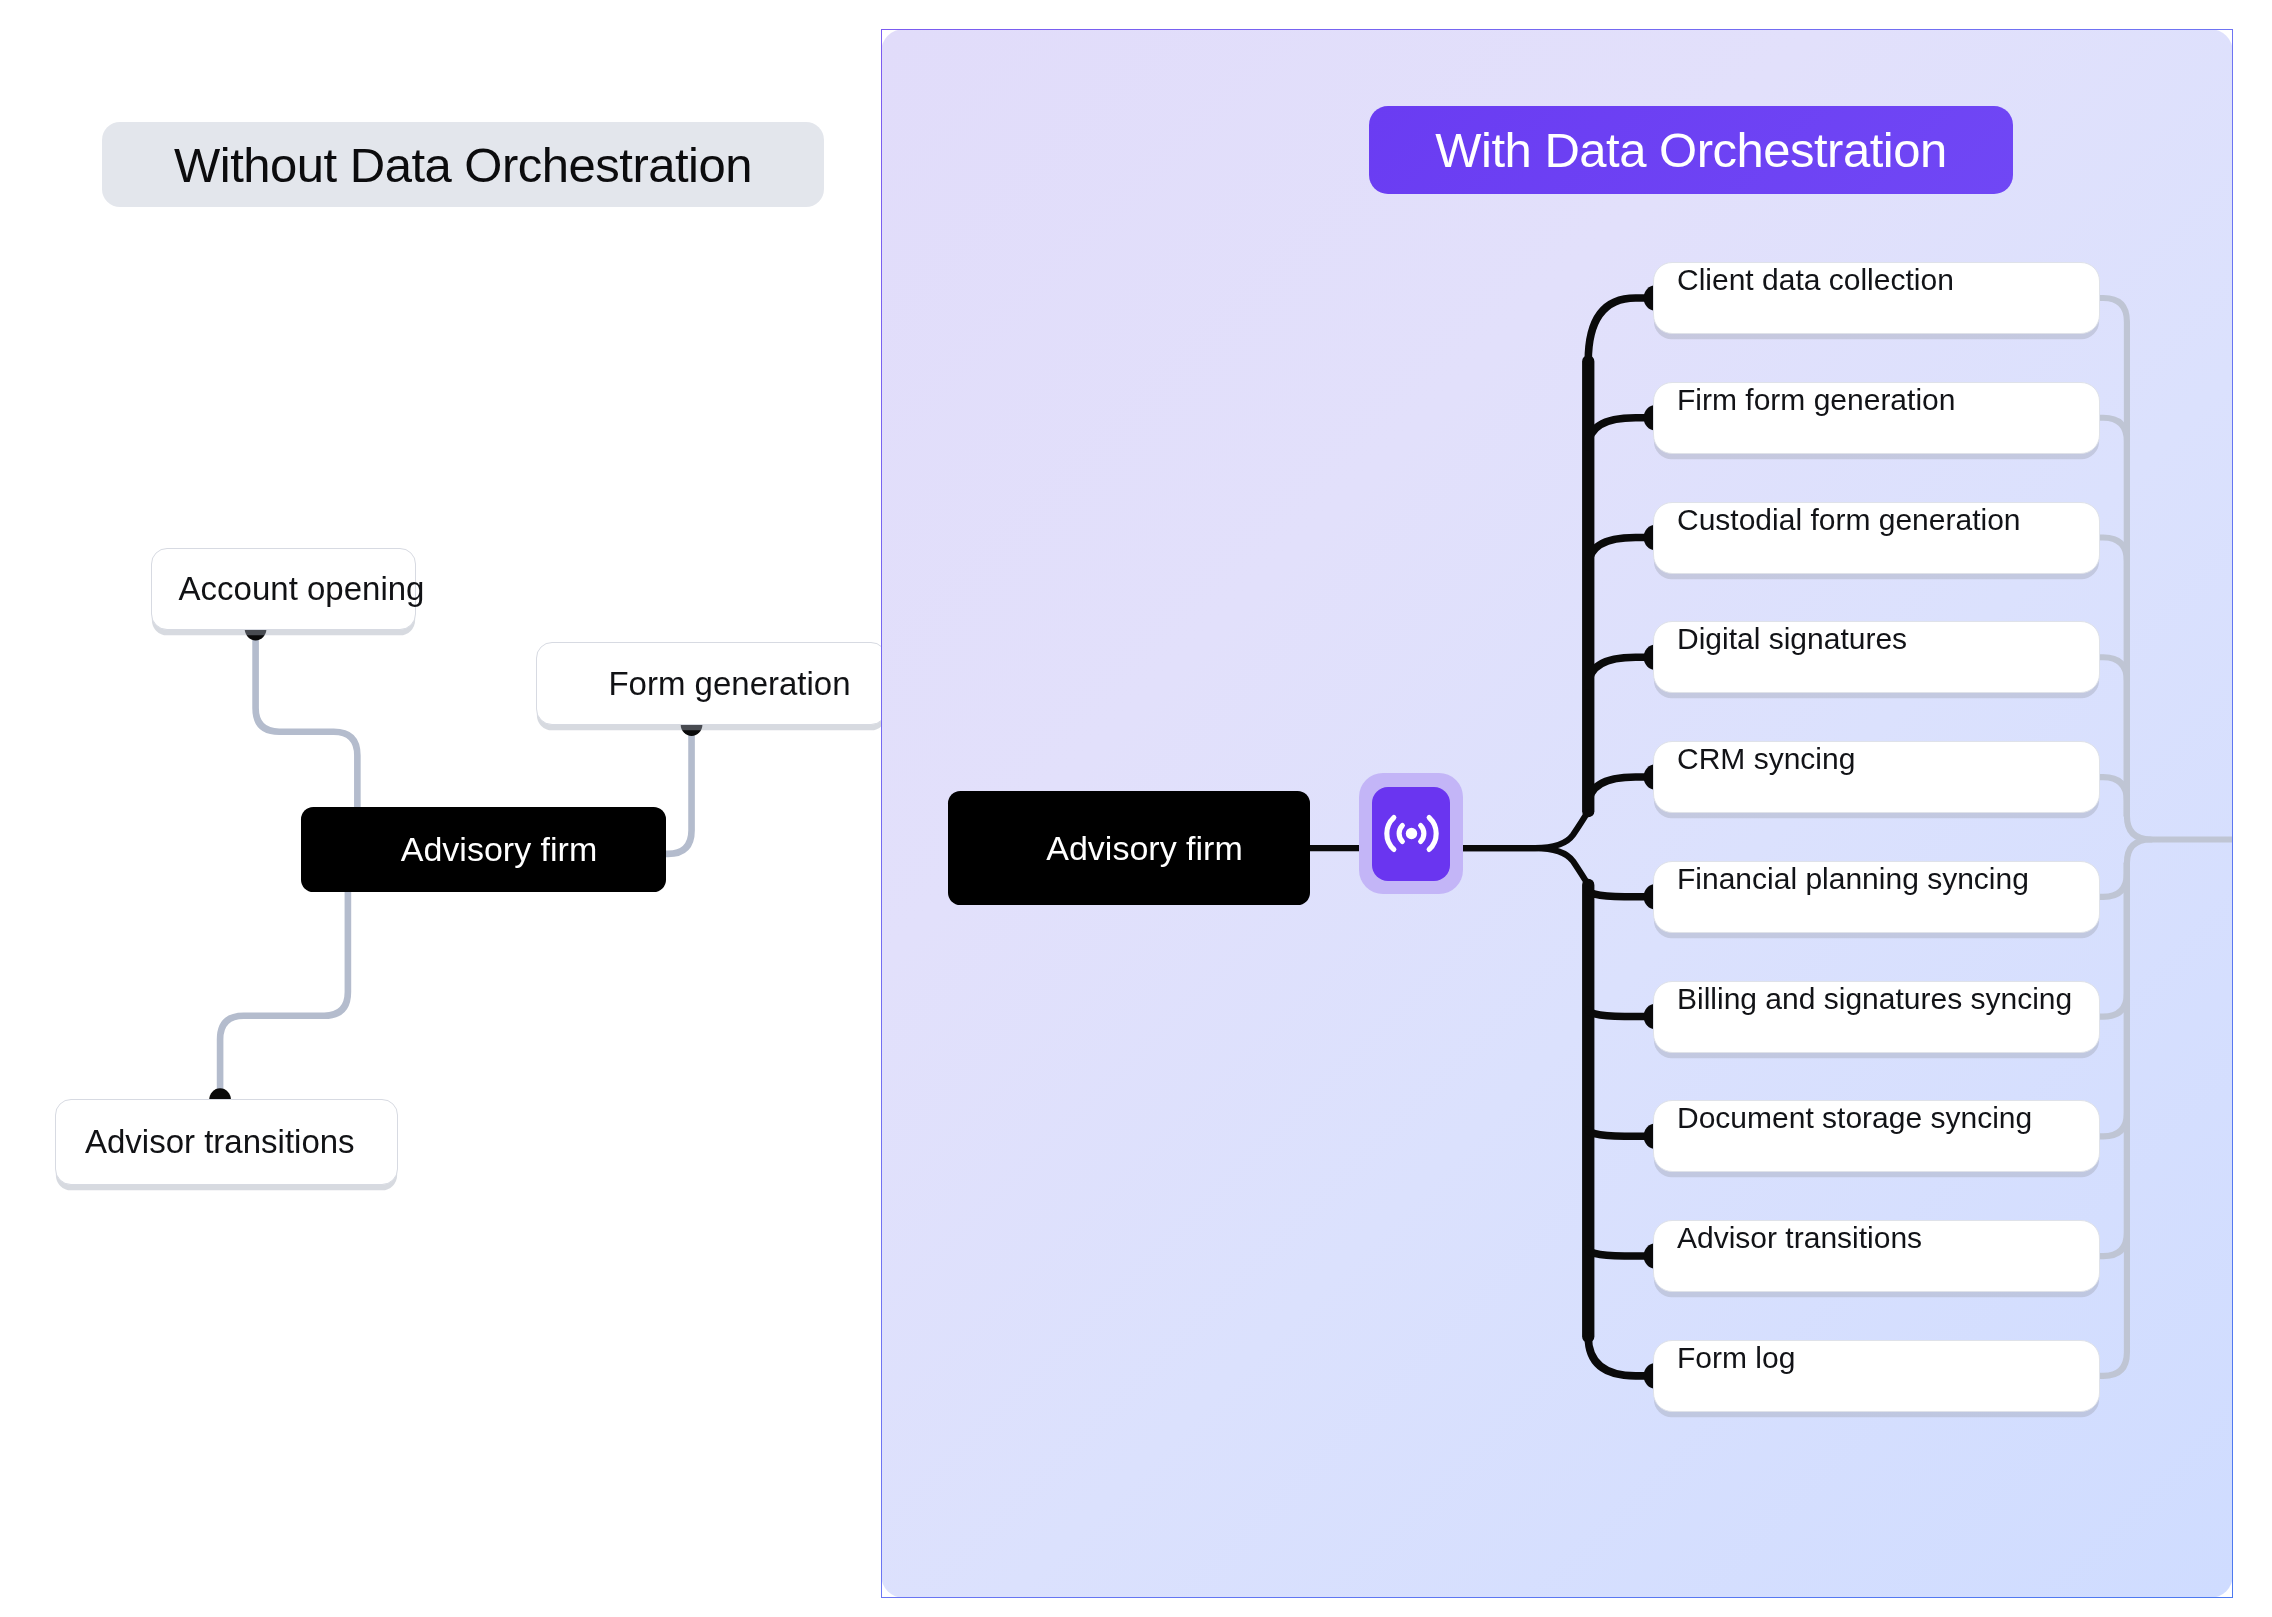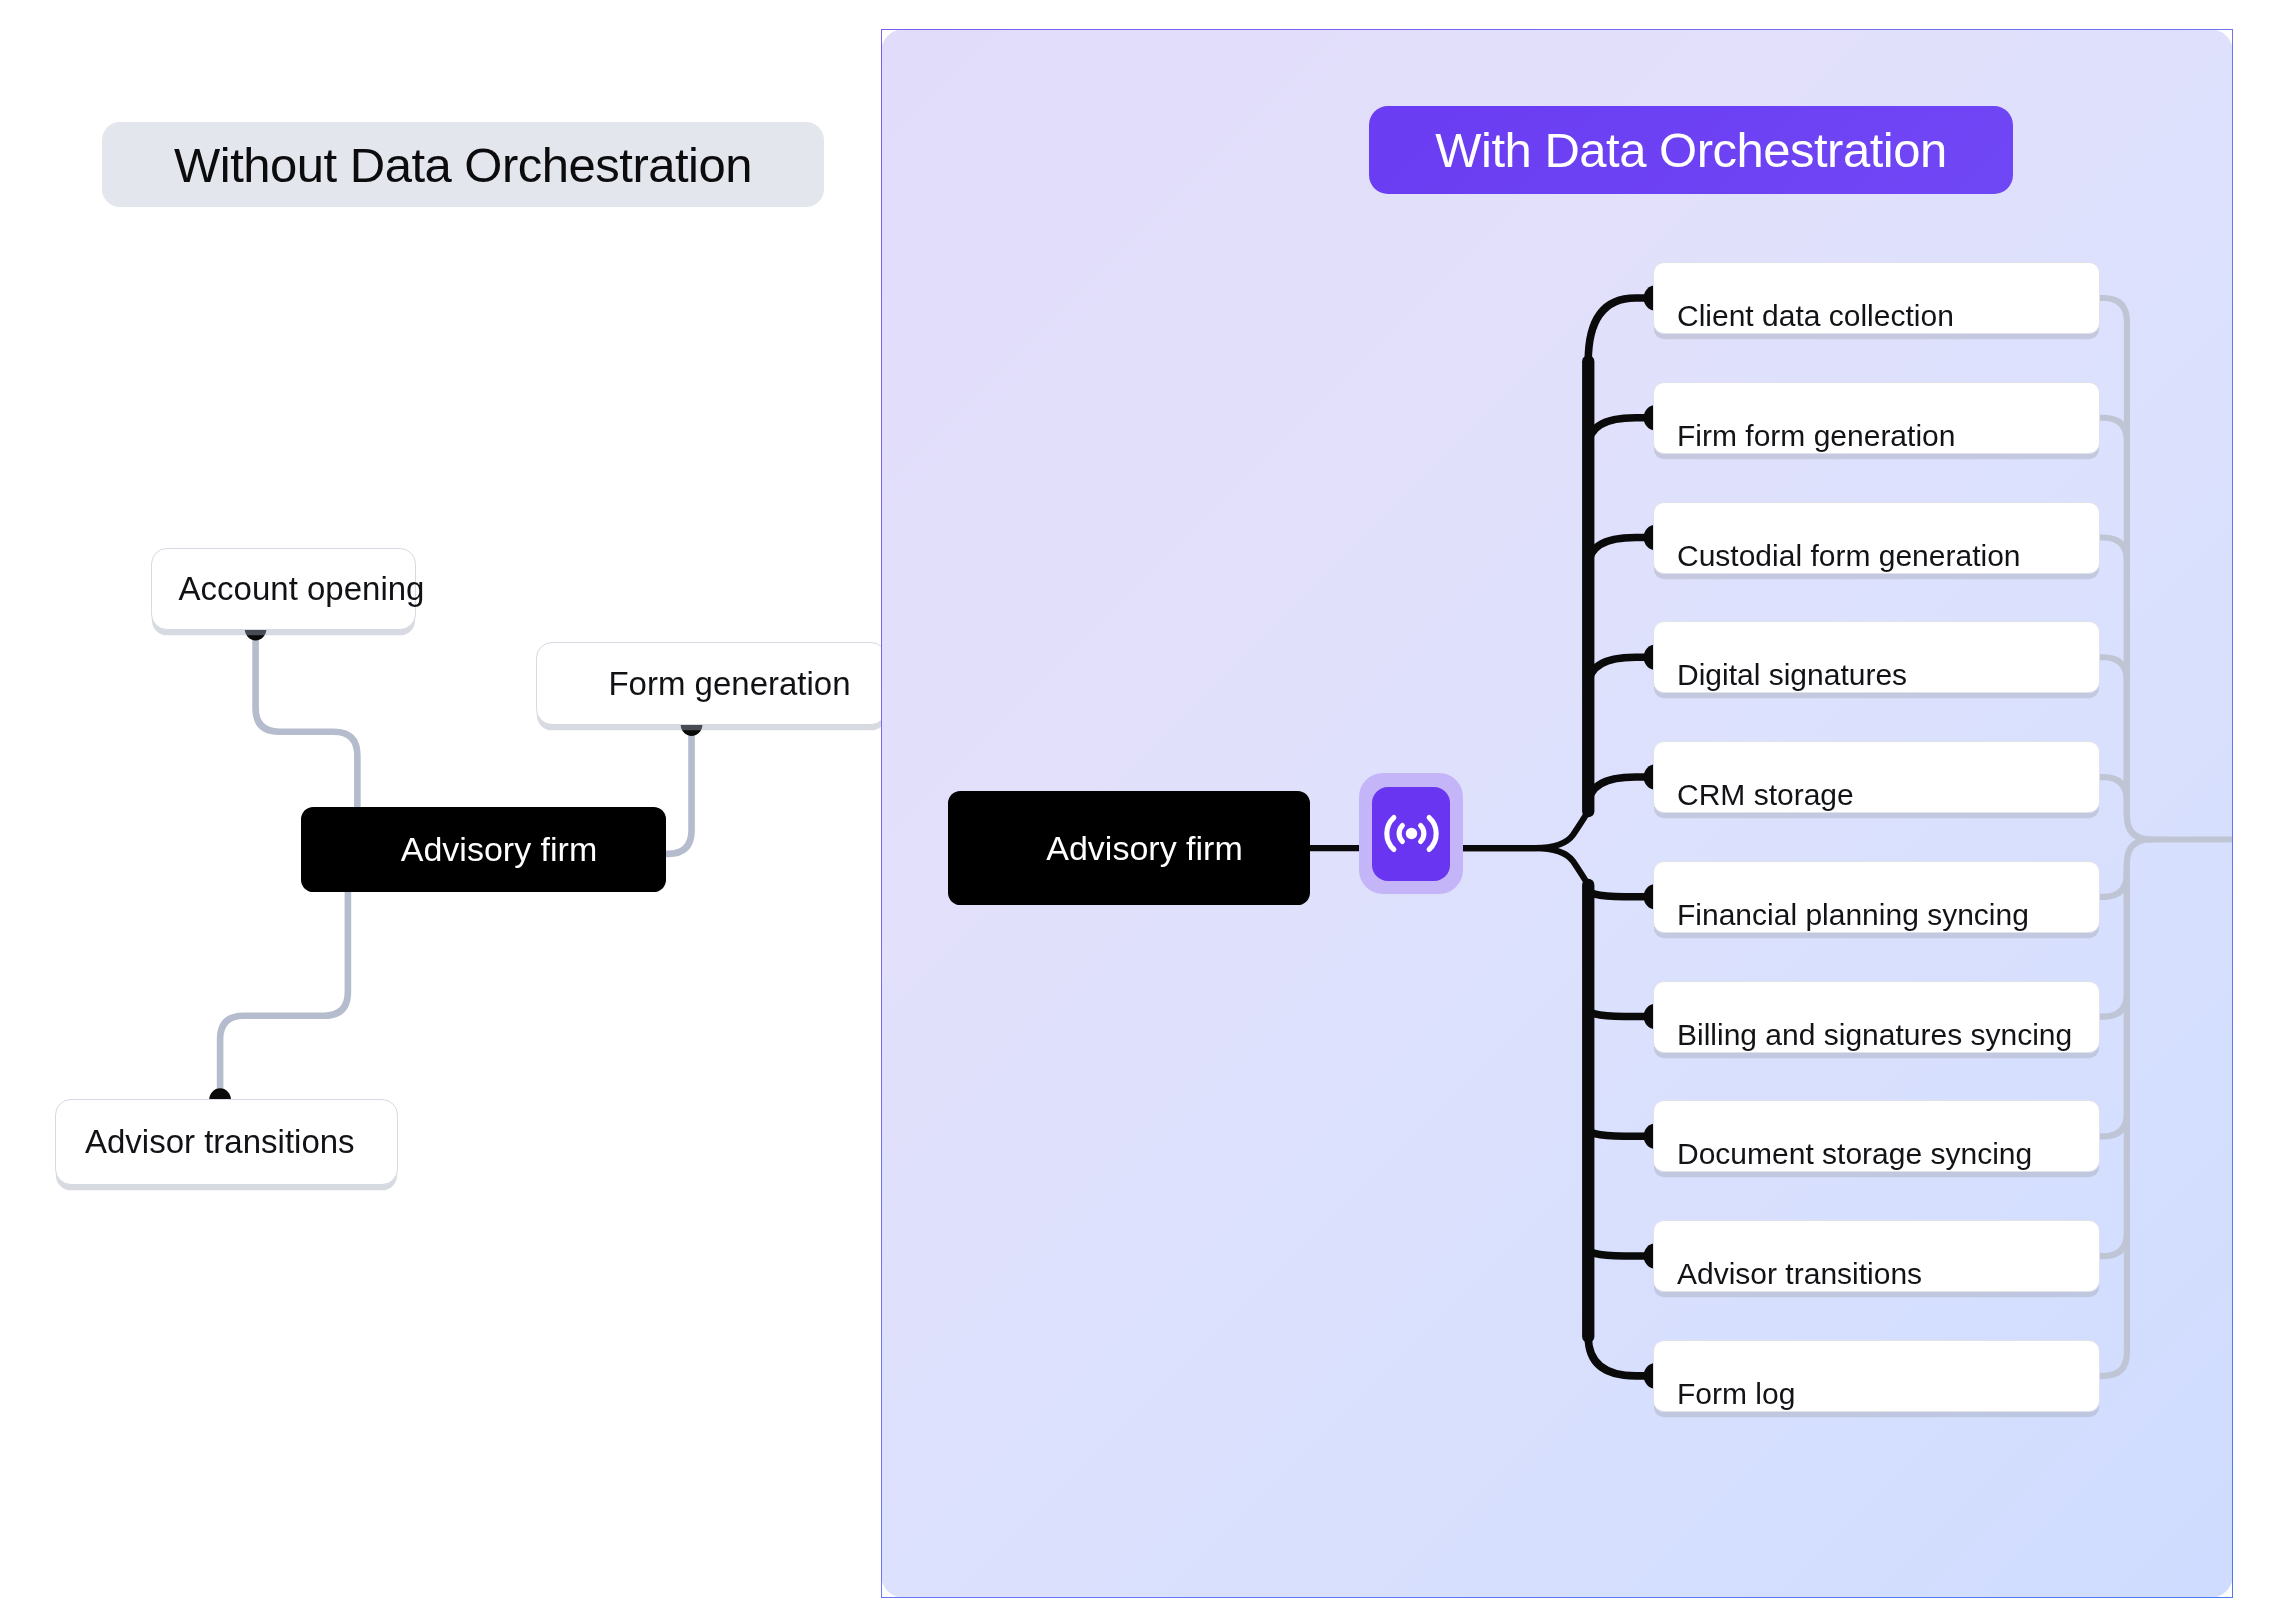--- a/index.html
+++ b/index.html
@@ -58,23 +58,23 @@
     display:flex;align-items:center;justify-content:center;
   }
   .hub-inner{
     width:78px;height:94px;background:#6a35f0;border-radius:16px;
     display:flex;align-items:center;justify-content:center;
   }
   .hub-inner svg{width:57px;height:57px;display:block;}
 
   .rcard{
     position:absolute;left:1651px;width:447px;height:72px;
-    background:#fff;border:1.4px solid #dfe2e9;border-radius:11px;
+    background:#fff;border:1.4px solid #dfe2e9;border-radius:19px;
     box-shadow:0 6.2px 0 -0.9px rgba(160,166,180,.40);
-    display:flex;align-items:flex-end;padding-left:23px;box-sizing:border-box;
+    display:flex;align-items:flex-start;padding-left:23px;box-sizing:border-box;
   }
   .rcard span{font-size:30px;color:#121317;white-space:nowrap;}
 
   svg.wires{position:absolute;left:0;top:0;pointer-events:none;}
 </style>
 </head>
 <body>
 
 <div id="stage">
 
@@ -204,21 +204,21 @@
       <div class="rcard" style="top: 352px; left: 771px;">
         <span>Firm form generation</span>
         </div>
       <div class="rcard" style="top: 472px; left: 771px;">
         <span>Custodial form generation</span>
         </div>
       <div class="rcard" style="top: 591px; left: 771px;">
         <span>Digital signatures</span>
         </div>
       <div class="rcard" style="top: 711px; left: 771px;">
-        <span>CRM storage</span>
+        <span>CRM syncing</span>
         </div>
       <div class="rcard" style="top: 831px; left: 771px;">
         <span>Financial planning syncing</span>
         </div>
       <div class="rcard" style="top: 951px; left: 771px;">
         <span>Billing and signatures syncing</span>
         </div>
       <div class="rcard" style="top: 1070px; left: 771px;">
         <span>Document storage syncing</span>
         </div>

